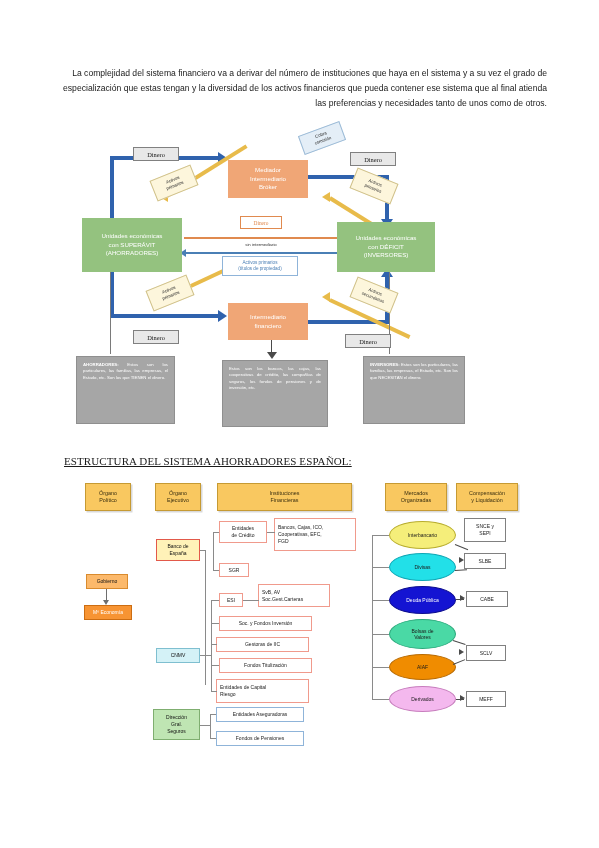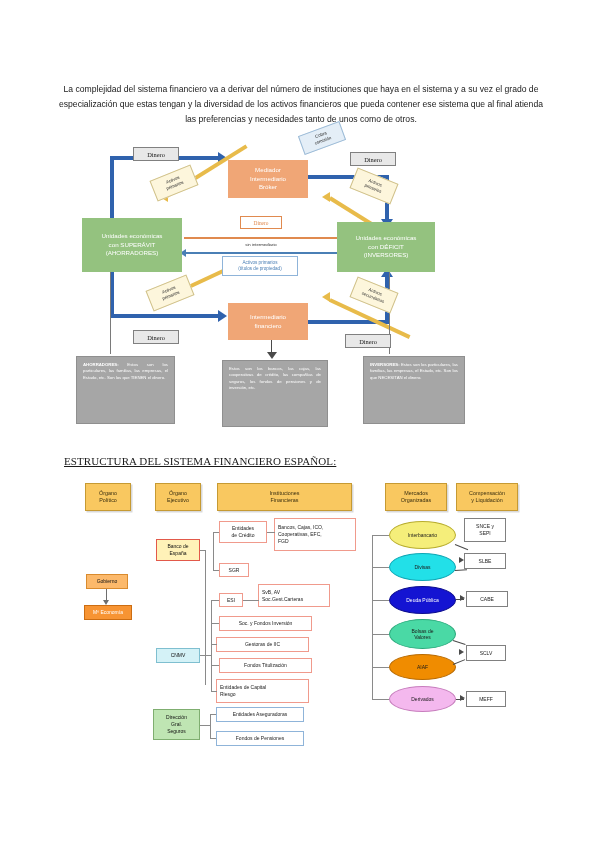--- a/index.html
+++ b/index.html
@@ -1,21 +1,21 @@
 <!DOCTYPE html>
 <html><head>
 <meta charset="utf-8">
 <style>
   html,body{margin:0;padding:0;background:#ffffff;}
   body{width:599px;height:848px;position:relative;overflow:hidden;
        font-family:"Liberation Sans",sans-serif;color:#111;}
 
   
   .intro{position:absolute;left:55px;top:66px;width:492px;
-         font-size:8.6px;line-height:1.72;color:#1a1a1a;text-align:center;margin-top:16px;}
+         font-size:8.6px;line-height:1.72;color:#1a1a1a;text-align:right;}
 
   
   .canvas{position:absolute;}
   .box{position:absolute;box-sizing:border-box;display:flex;
        align-items:center;justify-content:center;text-align:center;}
   .ln{position:absolute;}
 
   
   .d1-green{background:#94c27f;color:#ffffff;font-size:6.2px;line-height:1.45;
             border:1px solid #94c27f;}
@@ -174,21 +174,21 @@
   </div>
   <div class="d1-gray" style="position:absolute;left:222px;top:360px;width:92px;height:55px;">
     <span>Estos son los bancos, las cajas, las cooperativas de crédito, las compañías de seguros, los fondos de pensiones y de inversión, etc.</span>
   </div>
   <div class="d1-gray" style="position:absolute;left:363px;top:356px;width:88px;height:56px;">
     <b>INVERSORES:</b>
     <span>Estos son los particulares, las familias, las empresas, el Estado, etc. Son los que NECESITAN el dinero.</span>
   </div>
 </div>
 
-<div class="d2-title">ESTRUCTURA DEL SISTEMA FINANCIERO ESPAÑOL:</div>
+<div class="d2-title">ESTRUCTURA DEL SISTEMA AHORRADORES ESPAÑOL:</div>
 
 <div class="canvas" style="left:0;top:0;width:599px;height:848px;">
 
   <div class="box hdr" style="left:85px;top:483px;width:46px;height:28px;flex-direction:column;">
     <span>Órgano</span>
     <span>Político</span>
   </div>
   <div class="box hdr" style="left:155px;top:483px;width:46px;height:28px;flex-direction:column;">
     <span>Órgano</span>
     <span>Ejecutivo</span>

